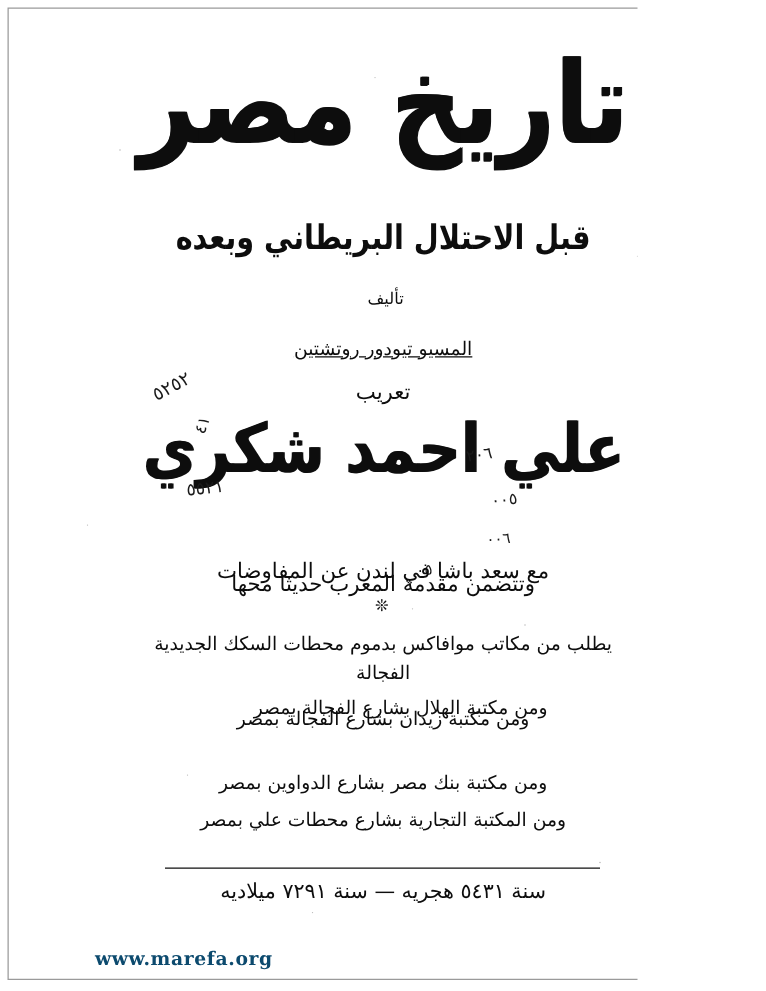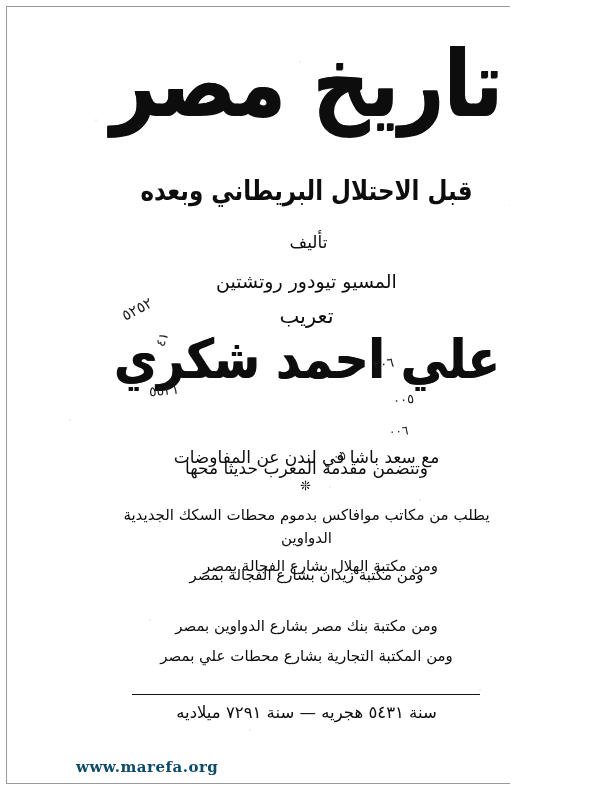--- a/index.html
+++ b/index.html
@@ -64,33 +64,34 @@
     font-weight: bold;
     letter-spacing: 0px;
     transform: scale(1.0, 1.18);
   }
 
   
   #label-author {
     position: absolute;
     left: 4px; right: 0;
     top: 232px;
+    font-size: 13px;
+  }
+  #author-name {
+    position: absolute;
+    left: 0; right: 0;
+    top: 270px;
+    font-size: 15px;
+    text-decoration: underline;
+  }
+  #label-translator {
+    position: absolute;
+    left: 0; right: 0;
+    top: 304px;
     font-size: 17px;
-  }
-  #author-name {
-    position: absolute;
-    left: 0; right: 0;
-    top: 270px;
-    font-size: 19px;
-  }
-  #label-translator {
-    position: absolute;
-    left: 0; right: 0;
-    top: 304px;
-    font-size: 21px;
   }
   #translator-name {
     position: absolute;
     left: 0; right: 0;
     top: 332px;
     font-size: 46px;
     font-weight: bold;
     transform: scale(1.02, 1.18);
     text-shadow: 1px 0 0 #111;
   }
@@ -206,21 +207,21 @@
     <div id="scribble-5" class="scribble ar">٥٠٠</div>
     <div id="scribble-6" class="scribble ar">٦٠٠</div>
     <div id="scribble-7" class="scribble ar">٥٠</div>
 
     <div id="note-1" class="note ar">وتتضمن مقدمة المعرب حديثا محها</div>
     <div id="note-2" class="note ar">مع سعد باشا في لندن عن المفاوضات</div>
 
     <div id="ornament">❊</div>
 
     <div id="dist-0" class="dist ar">يطلب من مكاتب موافاكس بدموم محطات السكك الجديدية</div>
-    <div id="dist-0b" class="dist ar">الدواوين</div>
+    <div id="dist-0b" class="dist ar">الفجالة</div>
     <div id="dist-1" class="dist ar">ومن مكتبة الهلال بشارع الفجالة بمصر</div>
     <div id="dist-2" class="dist ar">ومن مكتبة زيدان بشارع الفجالة بمصر</div>
     <div id="dist-3" class="dist ar">ومن مكتبة بنك مصر بشارع الدواوين بمصر</div>
     <div id="dist-4" class="dist ar">ومن المكتبة التجارية بشارع محطات علي بمصر</div>
 
     <div id="rule"></div>
     <div id="date-line" class="ar">سنة ١٣٤٥ هجريه — سنة ١٩٢٧ ميلاديه</div>
 
     <div id="watermark">www.marefa.org</div>
 

